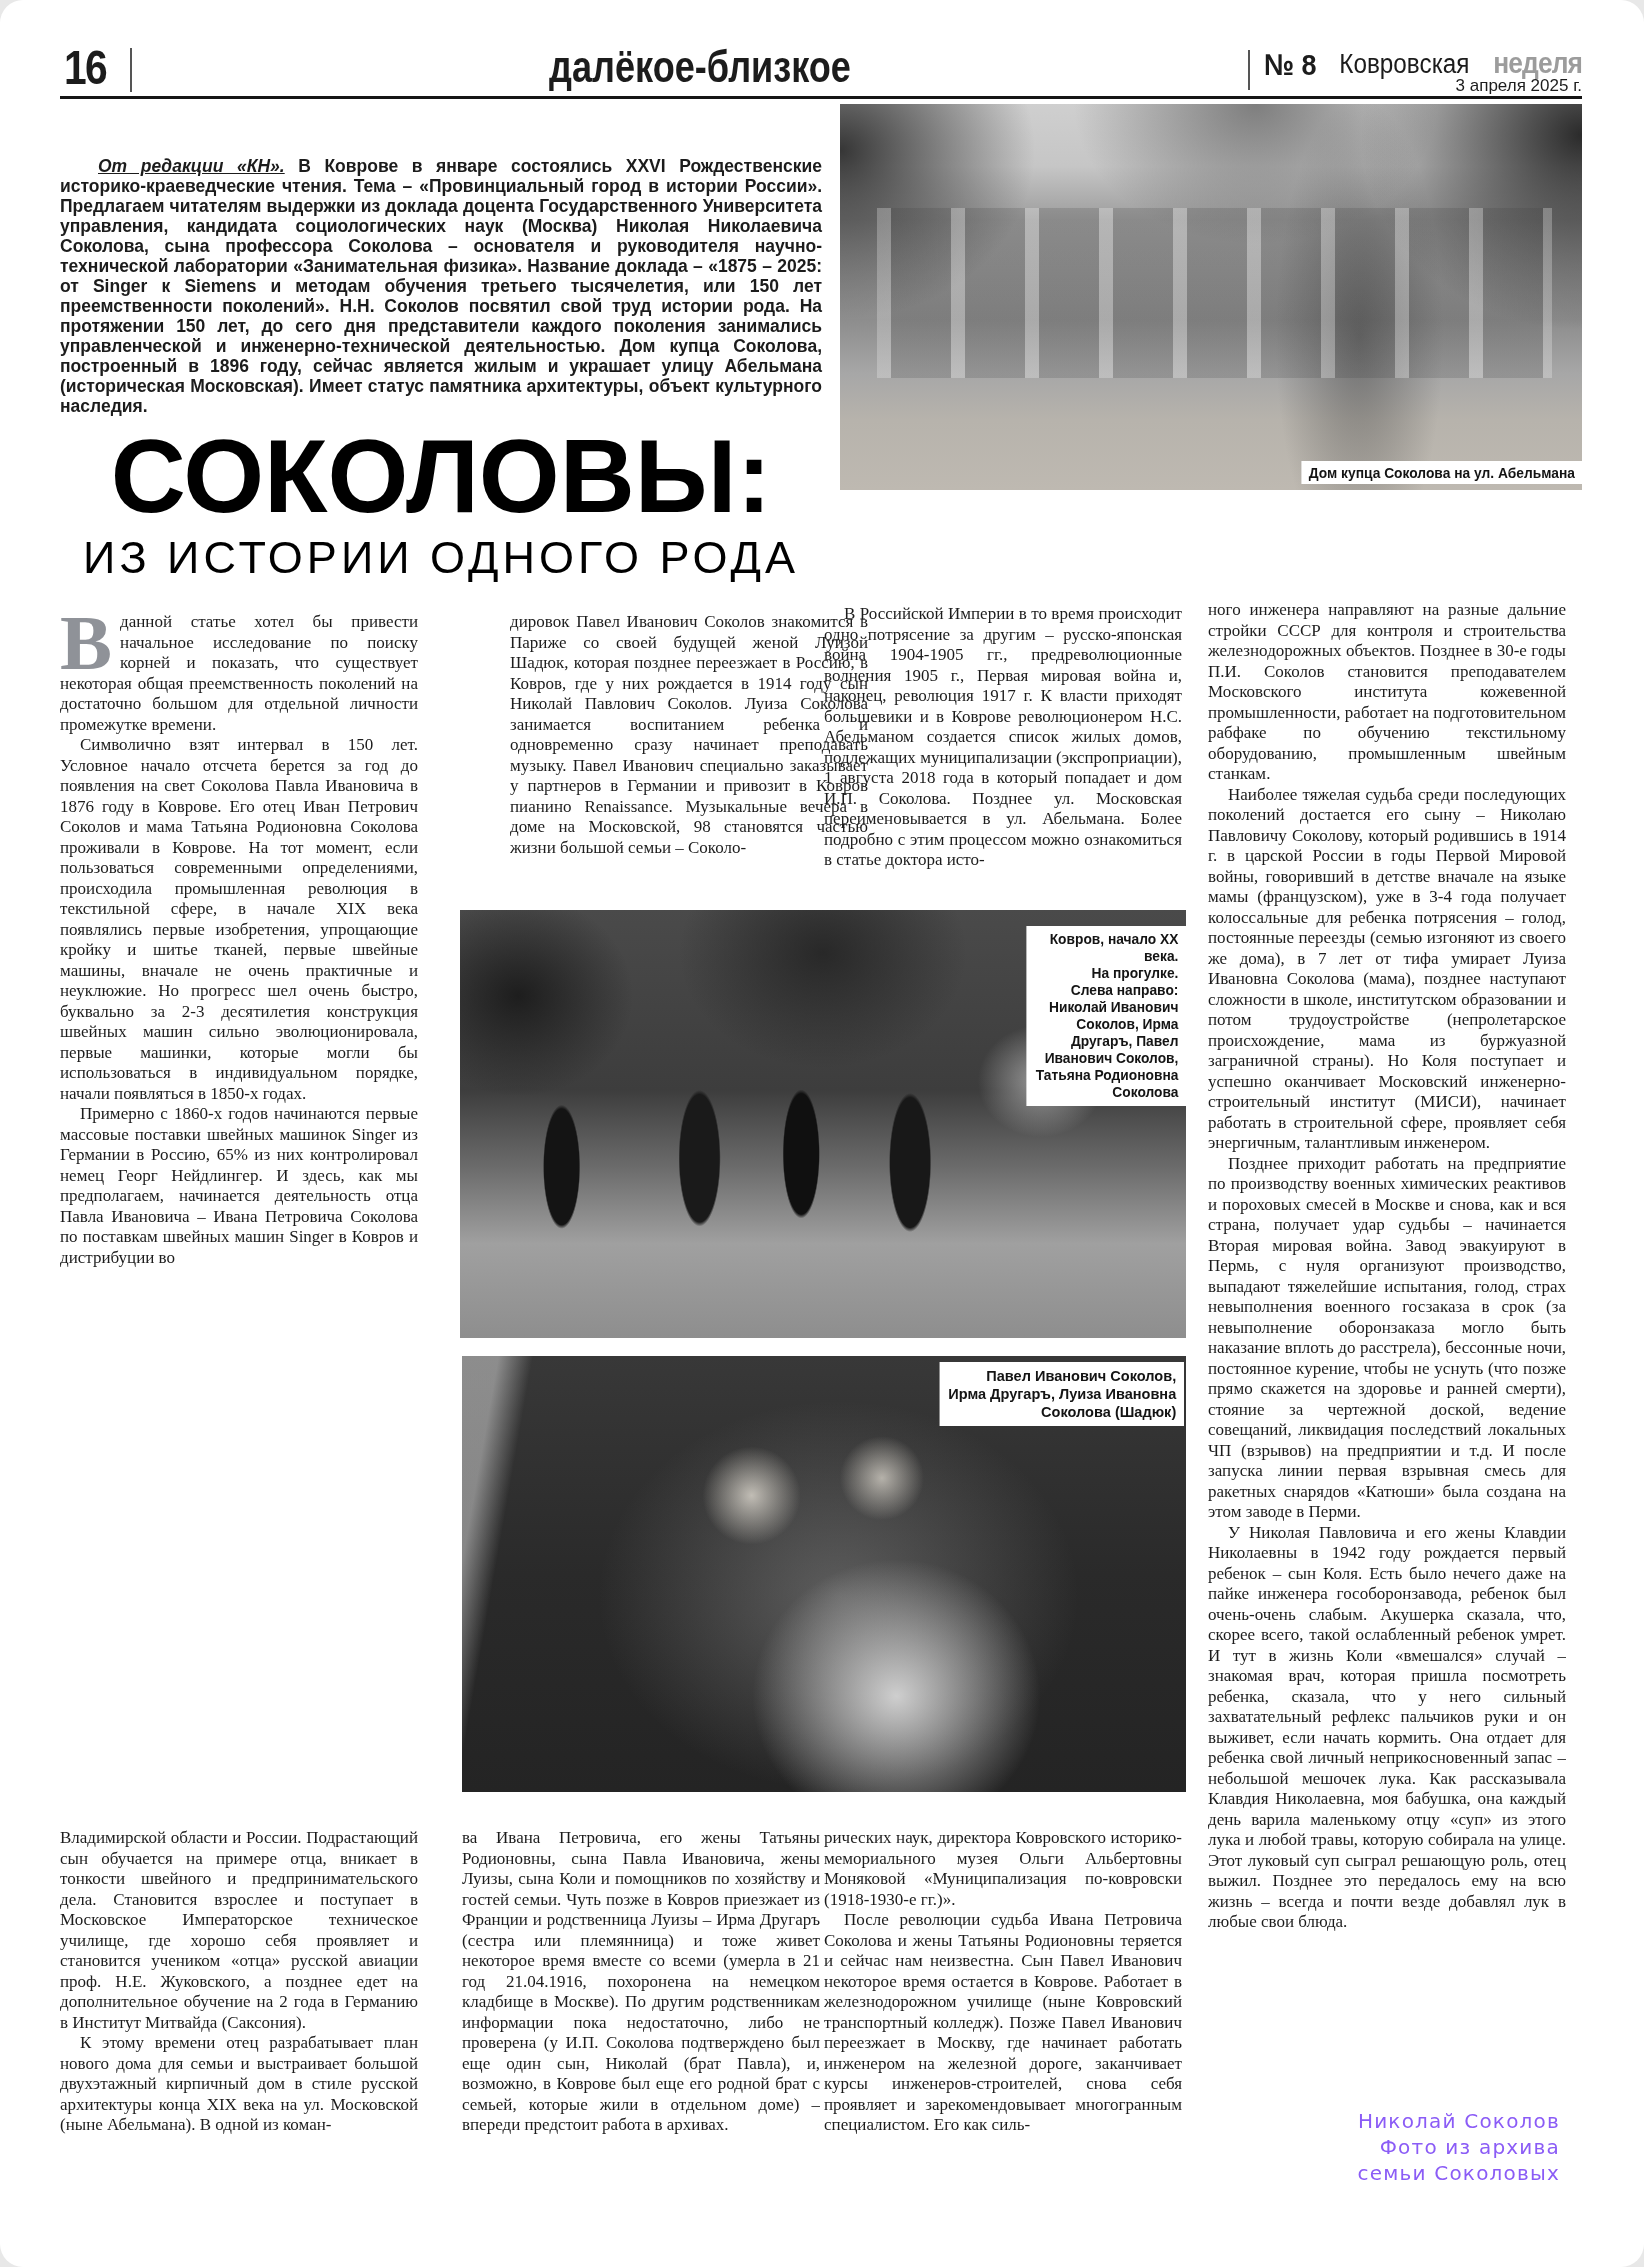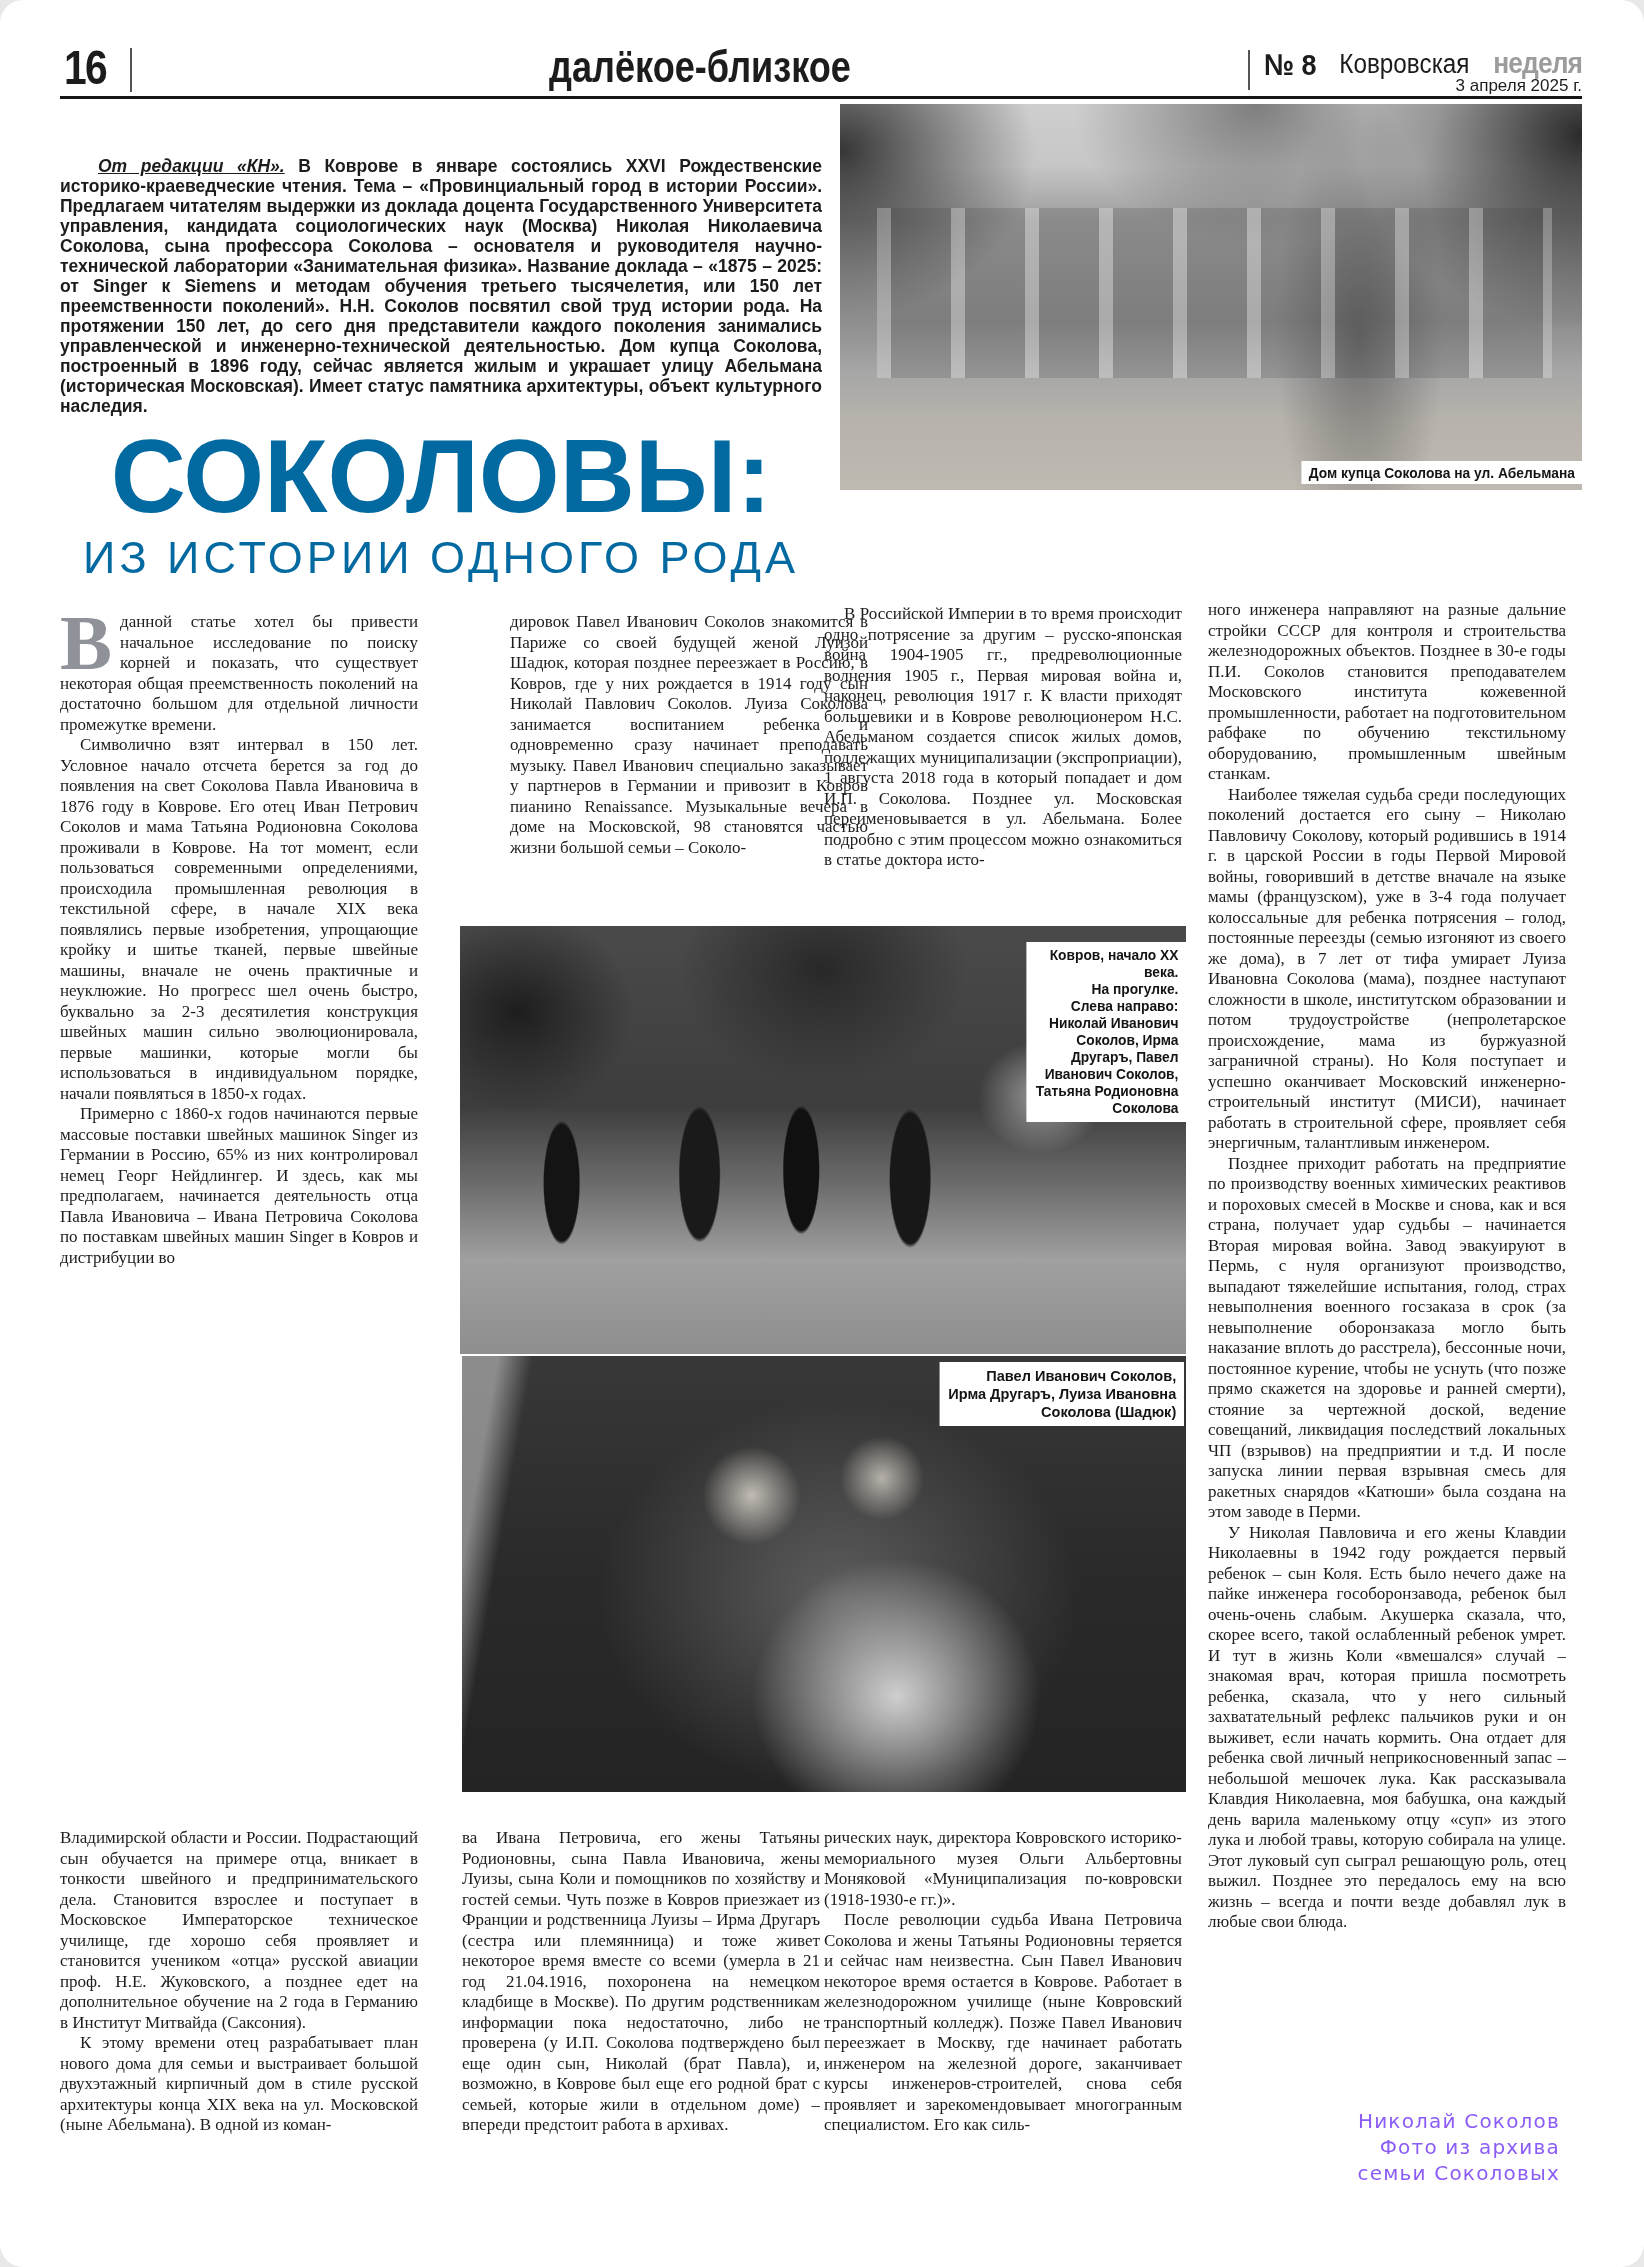--- a/index.html
+++ b/index.html
@@ -24,21 +24,21 @@
   .hdr-date{position:absolute;right:62px;top:76px;font-family:"Liberation Sans",sans-serif;font-size:17px;}
   .hdr-rule{position:absolute;left:60px;top:96px;width:1522px;height:3px;background:#151515;}
   
   .intro{position:absolute;left:60px;top:156px;width:762px;
          font-family:"Liberation Sans",sans-serif;font-weight:bold;font-size:17.5px;
          line-height:20px;text-align:justify;}
   .intro p{margin:0;text-indent:38px;}
   .intro .lead{font-style:italic;text-decoration:underline;}
   
   .headline{position:absolute;left:60px;top:424px;width:762px;text-align:center;
-            font-family:"Liberation Sans",sans-serif;color:#0369a1;}
+            font-family:"Liberation Sans",sans-serif;color:#000000;}
   .headline h1{margin:0;font-size:104px;line-height:104px;font-weight:bold;letter-spacing:0px;}
   .headline h2{margin:6px 0 0 0;font-size:45px;line-height:48px;font-weight:normal;letter-spacing:4px;}
   
   .coltxt{position:absolute;width:358px;font-size:17px;line-height:20.5px;
           text-align:justify;overflow:hidden;}
   .coltxt p{margin:0;text-indent:20px;}
   .coltxt p.ni{text-indent:0;}
   .c1t{left:60px;top:612px;height:730px;}
   .c2t{left:462px;top:612px;height:290px;margin-left:48px;}
   .c3t{left:824px;top:604px;height:306px;}
@@ -61,21 +61,21 @@
     background:repeating-linear-gradient(90deg, rgba(245,245,245,.5) 0 14px, rgba(60,60,60,.35) 14px 74px);}
   .ph-walk{left:460px;top:910px;width:726px;height:428px;background-color:#5c5c5c;
     background-image:
       radial-gradient(ellipse 30px 100px at 14% 60%, #141414 58%, transparent 62%),
       radial-gradient(ellipse 34px 110px at 33% 58%, #1a1a1a 58%, transparent 62%),
       radial-gradient(ellipse 30px 104px at 47% 57%, #101010 58%, transparent 62%),
       radial-gradient(ellipse 34px 112px at 62% 59%, #181818 58%, transparent 62%),
       radial-gradient(ellipse 90px 80px at 80% 40%, rgba(230,230,230,.55), transparent 70%),
       radial-gradient(ellipse 160px 140px at 8% 20%, rgba(20,20,20,.8), transparent 72%),
       radial-gradient(ellipse 200px 160px at 50% 10%, rgba(30,30,30,.75), transparent 72%),
-      linear-gradient(180deg,#4a4a4a 0%,#3d3d3d 42%,#6b6b6b 60%,#a0a0a0 78%,#8e8e8e 100%); margin-top: 16px;}
+      linear-gradient(180deg,#4a4a4a 0%,#3d3d3d 42%,#6b6b6b 60%,#a0a0a0 78%,#8e8e8e 100%);}
   .ph-garden{left:84px;top:1354px;width:356px;height:438px;background-color:#8f8f8f;
     background-image:
       radial-gradient(ellipse 120px 90px at 96% 5%, rgba(235,235,235,.95), transparent 70%),
       radial-gradient(ellipse 200px 280px at 94% 35%, rgba(40,40,40,.7), transparent 72%),
       radial-gradient(ellipse 80px 130px at 32% 76%, rgba(238,238,238,.9), transparent 70%),
       radial-gradient(ellipse 70px 110px at 10% 84%, rgba(215,215,215,.8), transparent 72%),
       radial-gradient(ellipse 90px 150px at 60% 82%, rgba(25,25,25,.75), transparent 72%),
       repeating-linear-gradient(178deg, rgba(60,60,60,.3) 0 6px, rgba(165,165,165,.25) 6px 48px),
       linear-gradient(175deg,#a8a8a8 0%,#828282 55%,#5f5f5f 100%);}
   .ph-seated{left:462px;top:1356px;width:724px;height:436px;background-color:#2d2d2d;

